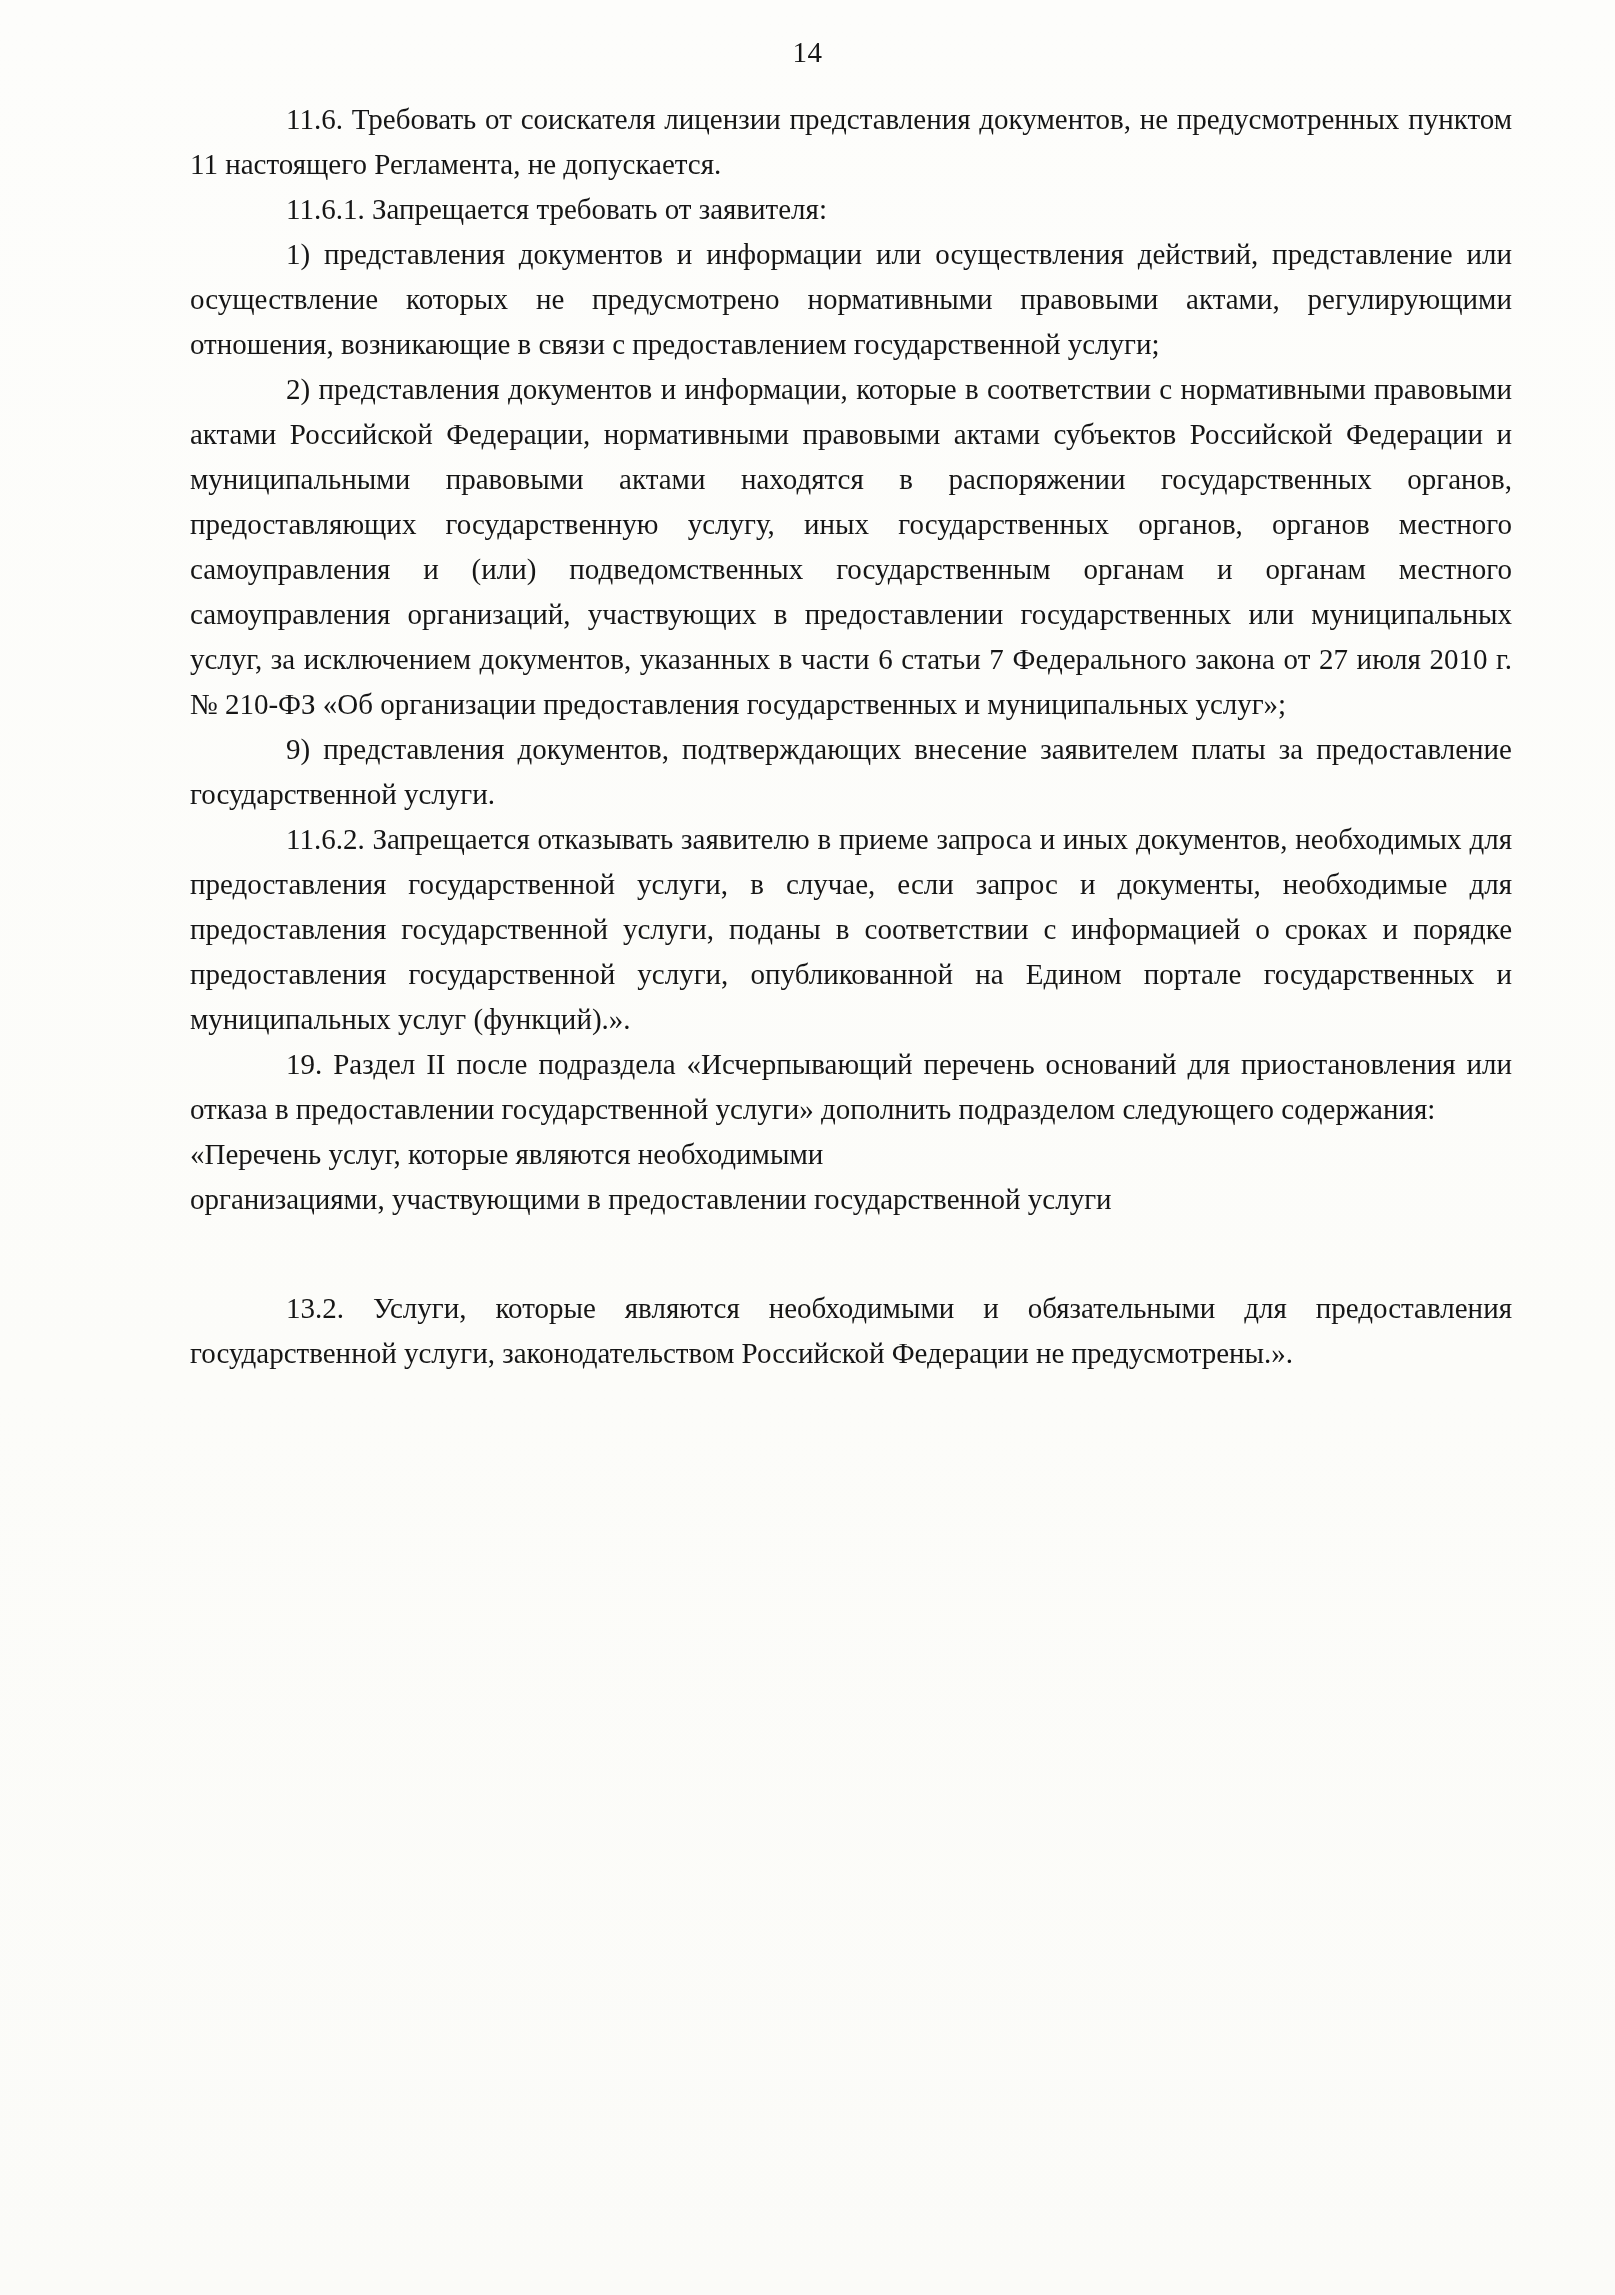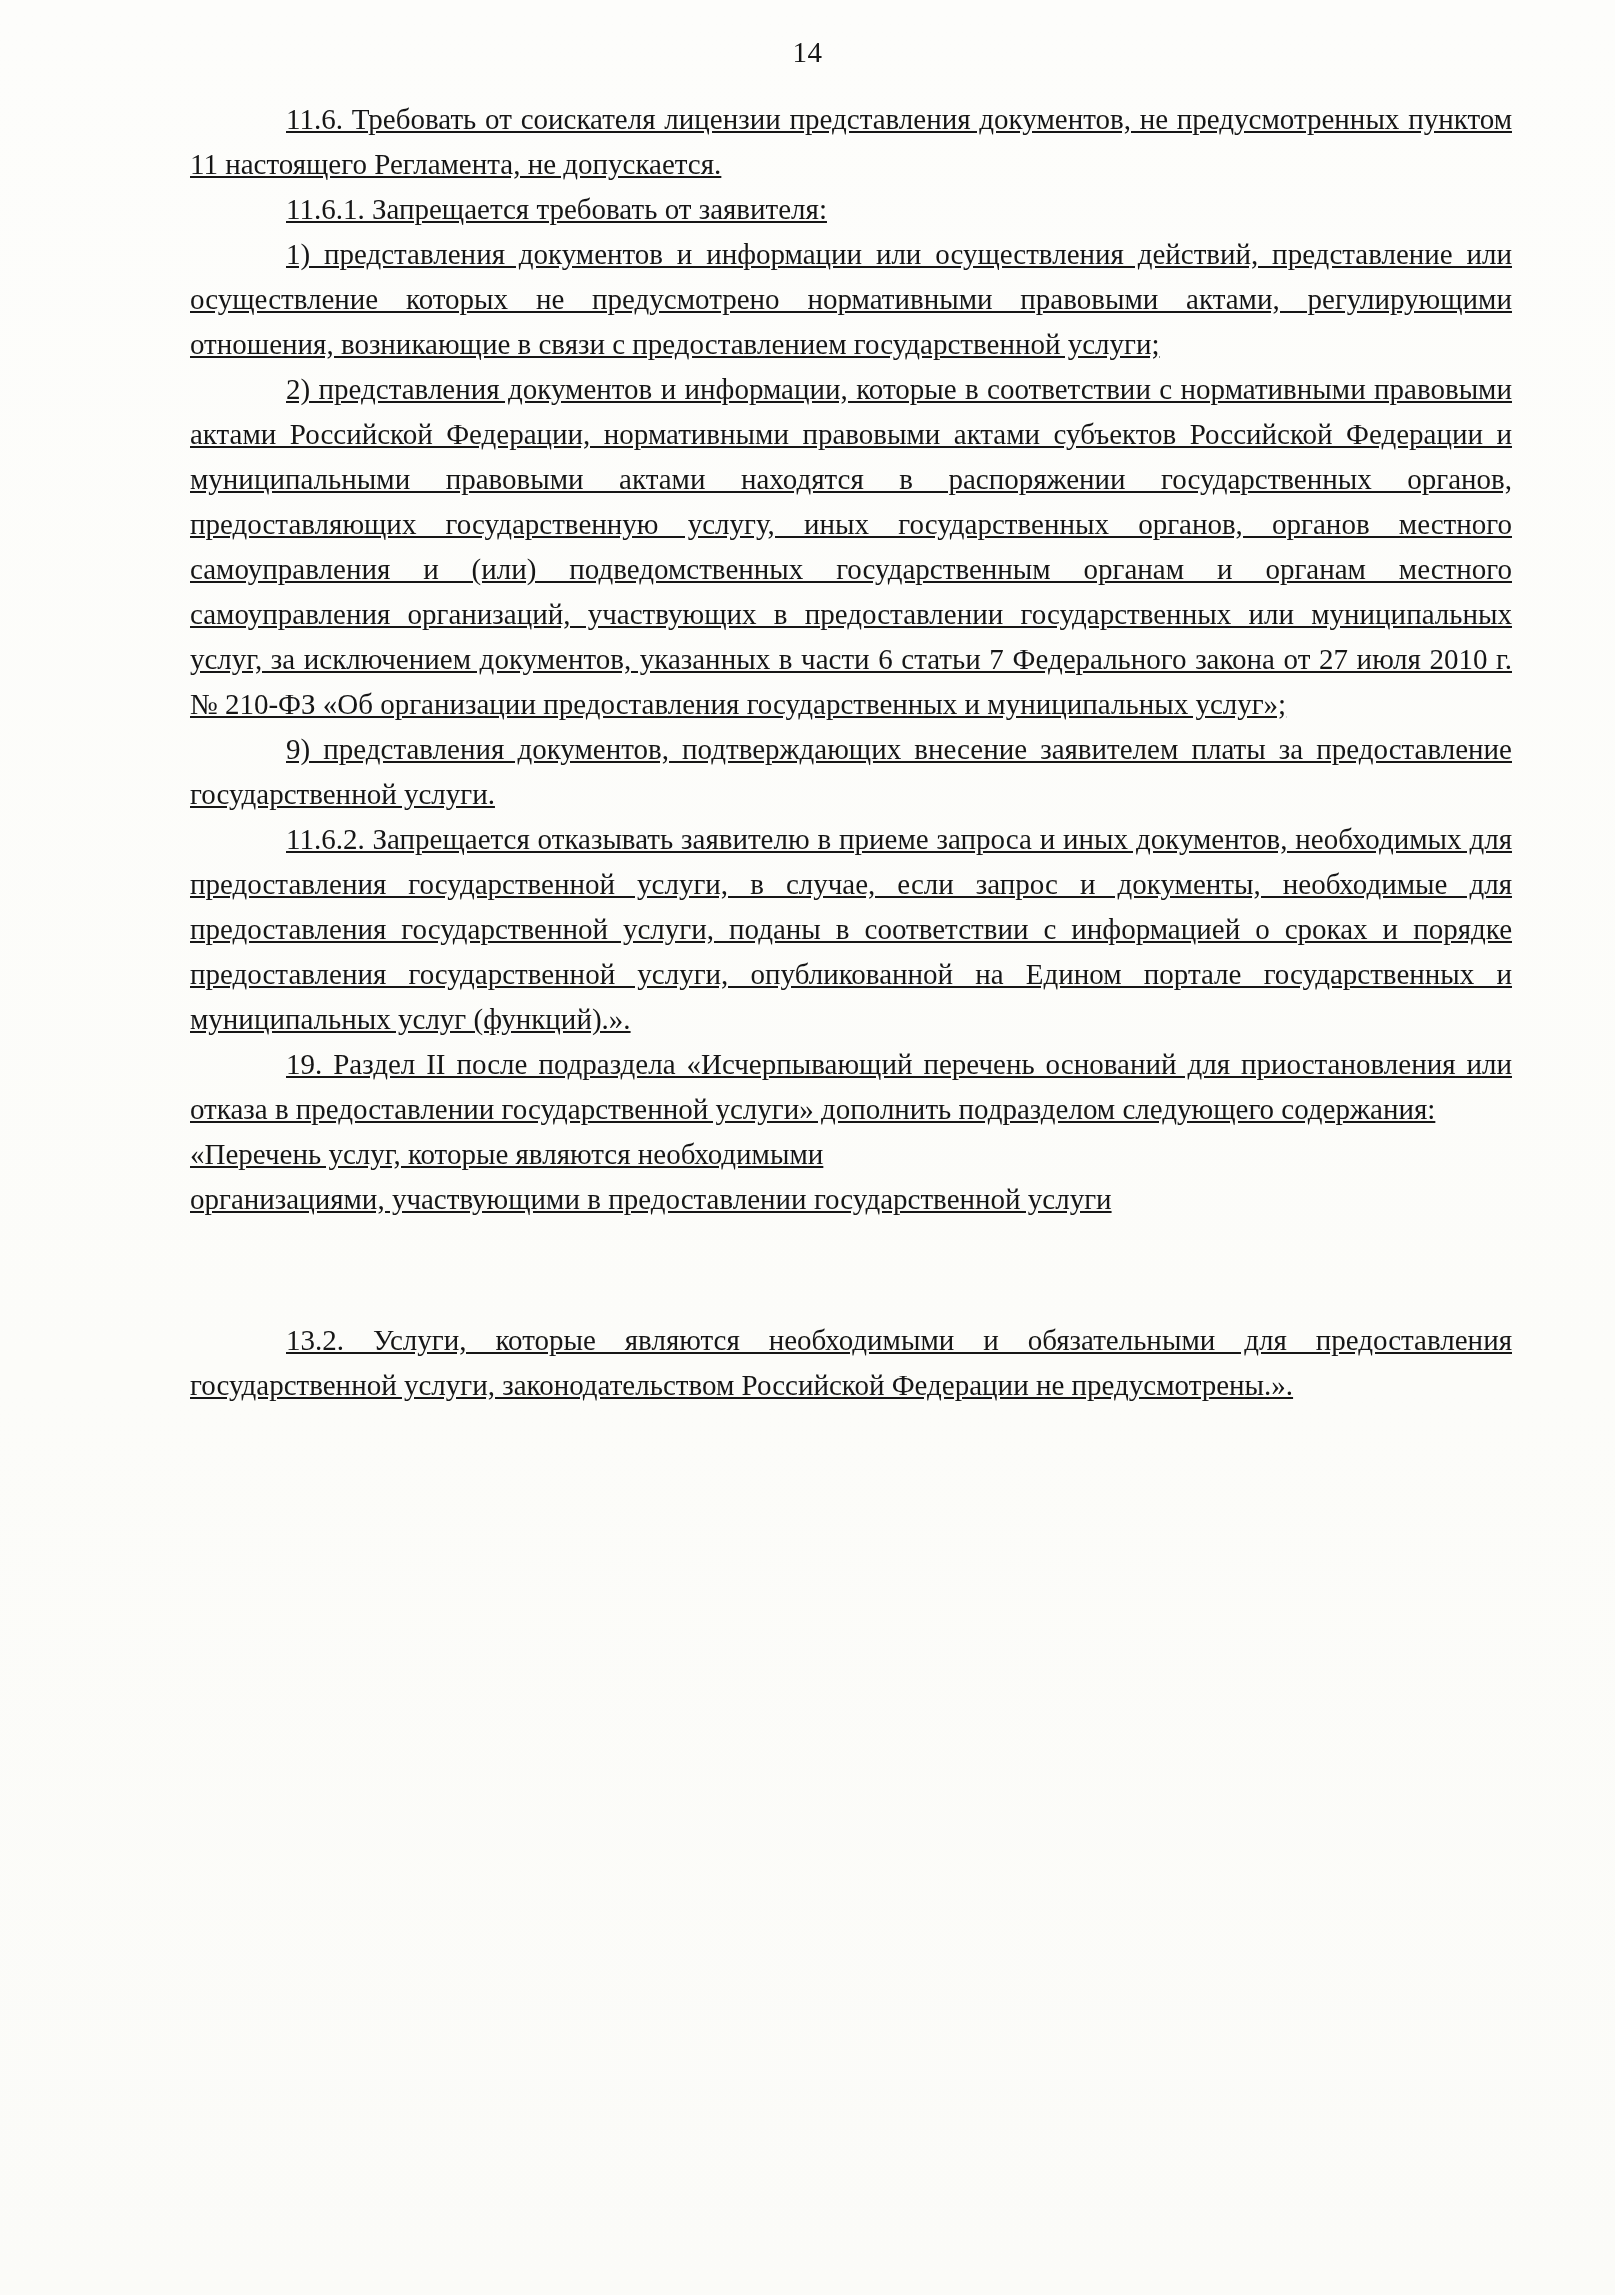--- a/index.html
+++ b/index.html
@@ -34,28 +34,27 @@
     top: 97px;
     left: 190px;
     width: 1322px;
   }
   .para {
     margin: 0;
     font-size: 29px;
     line-height: 45px;
     text-align: justify;
     text-indent: 96px;
-    text-decoration: underline;
   }
   .para.center {
     text-align: left;
     text-indent: 0;
   }
   .gap-before-large {
-    margin-top: 96px;
+    margin-top: 64px;
   }
 </style>
 </head>
 <body>
 
 <div class="scan-page">
 
   <div class="page-number">14</div>
 
   <div class="content">

